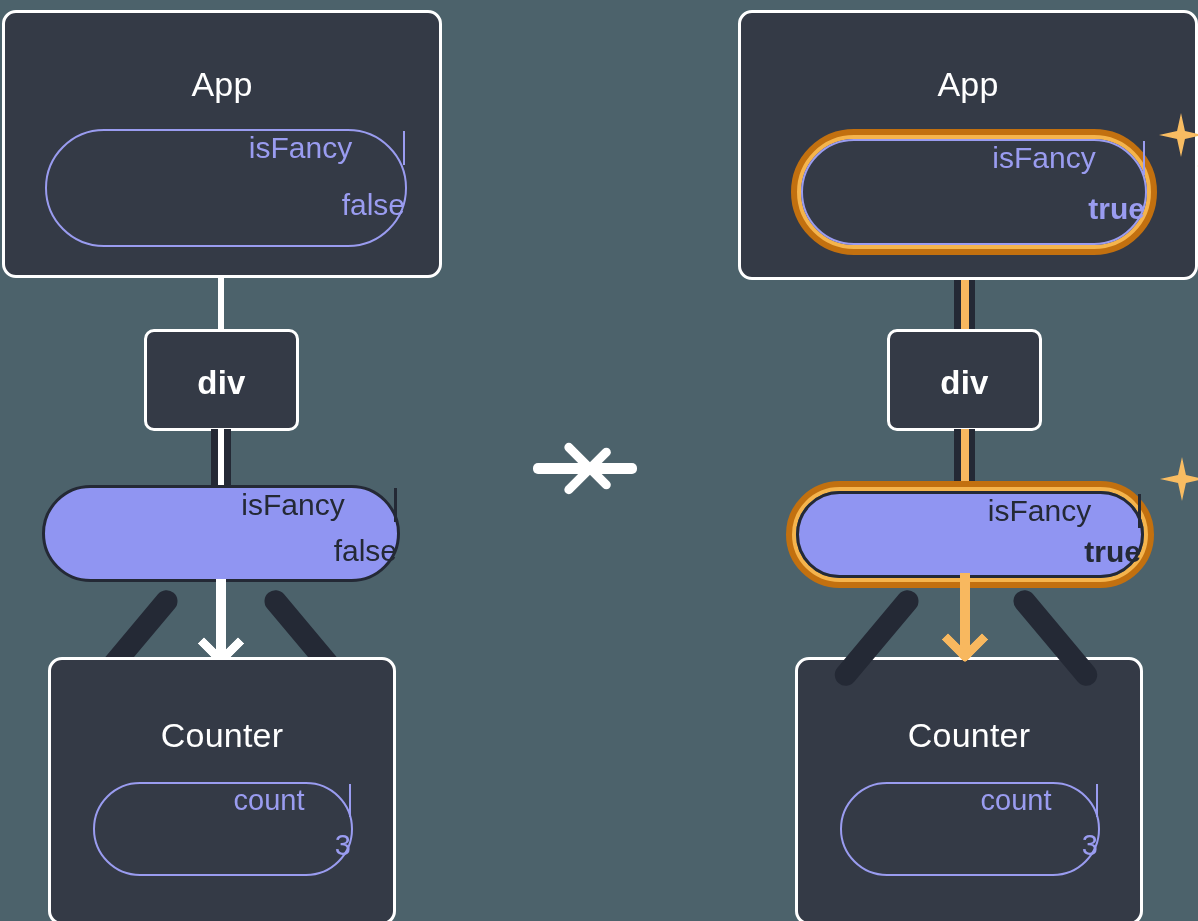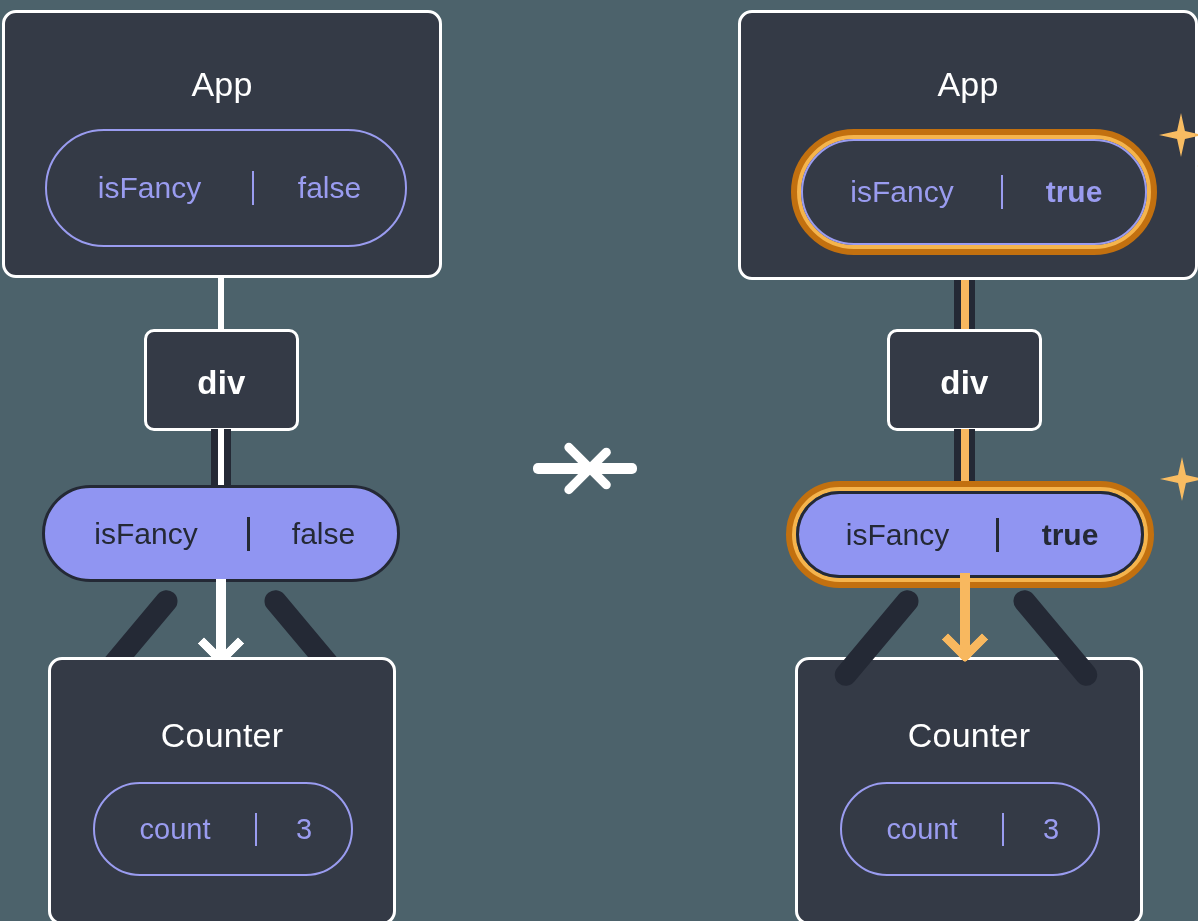--- a/index.html
+++ b/index.html
@@ -28,22 +28,23 @@
     font-size:34px;
     letter-spacing:.2px;
     font-weight:400;
   }
 
   
   .pill{
     position:absolute;
     box-sizing:border-box;
     display:flex;
-    align-items:center;
+    align-items:flex-end;
     border-radius:999px;
+    flex-direction:column;
   }
   .pill .cell{
     display:flex;align-items:center;justify-content:center;
     font-size:30px;
     box-sizing:border-box;
     white-space:nowrap;
   }
 
   
   .pill.outline{

